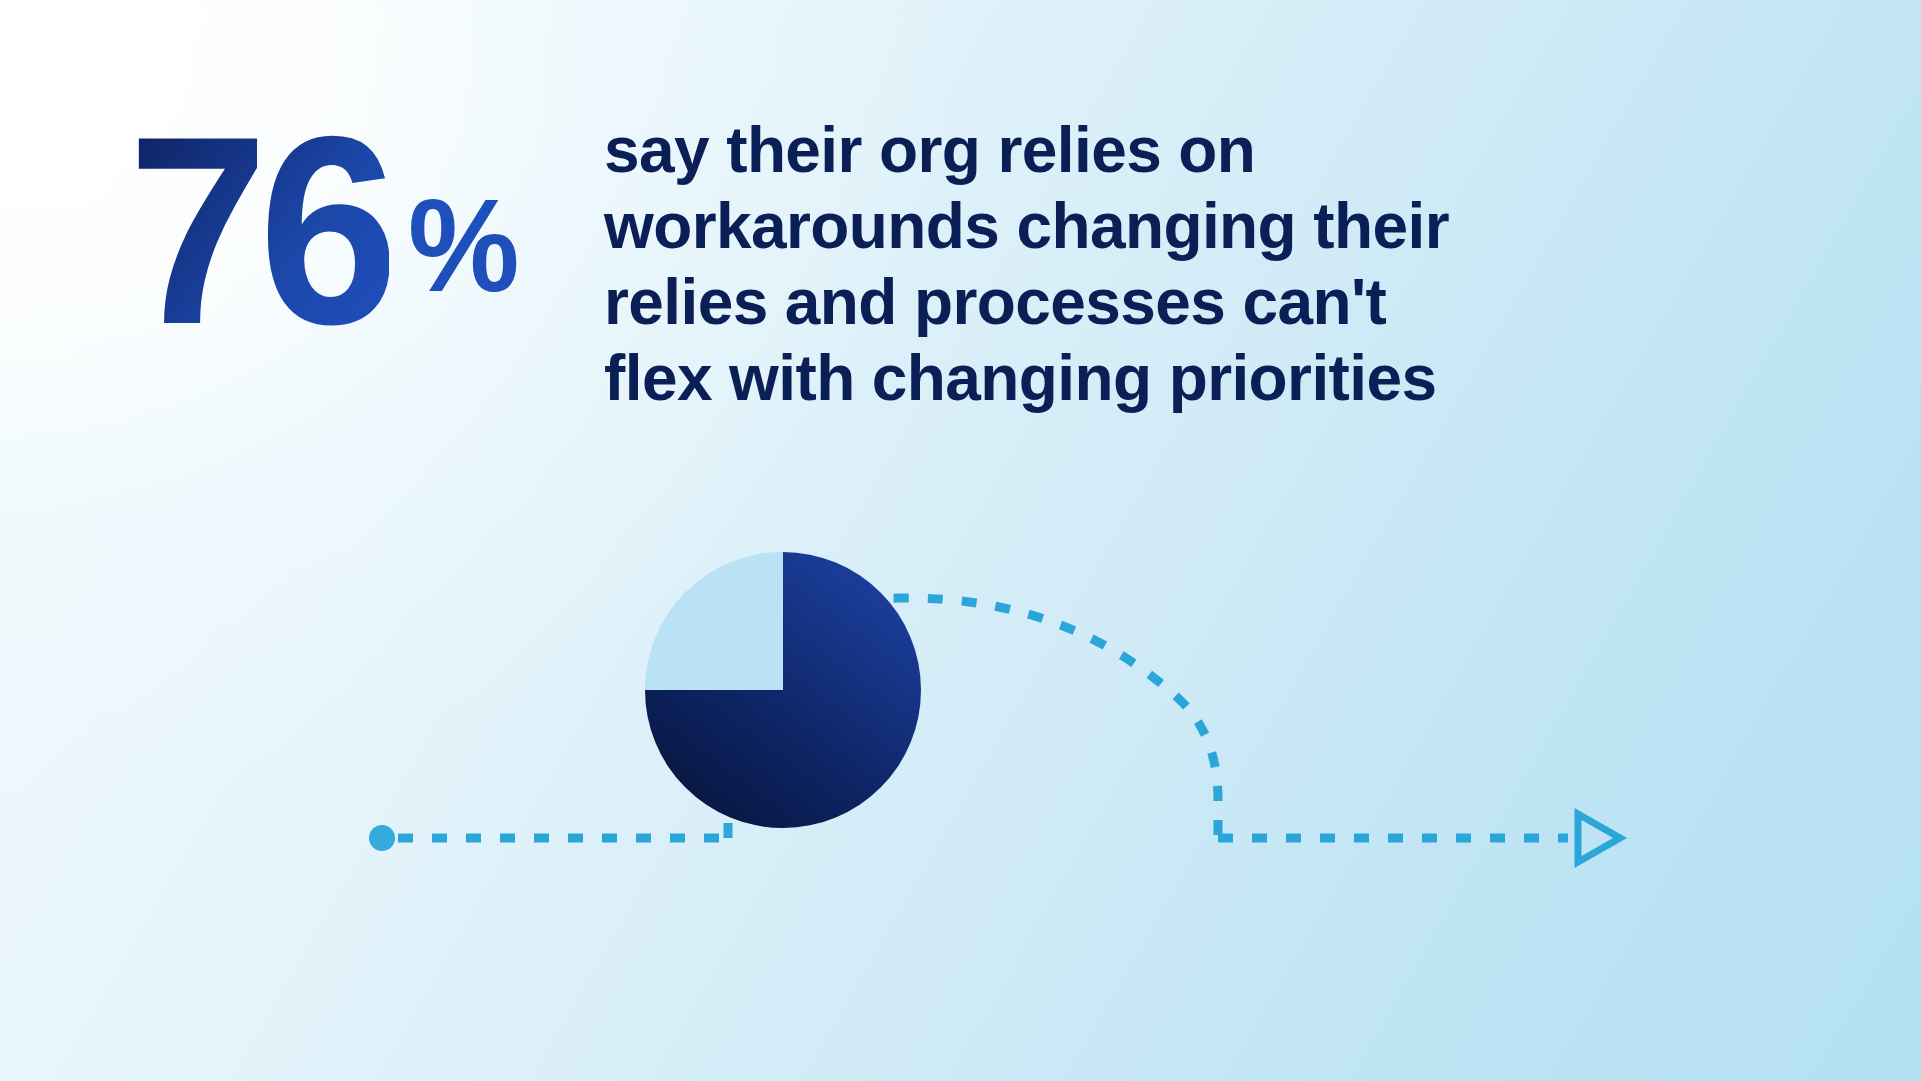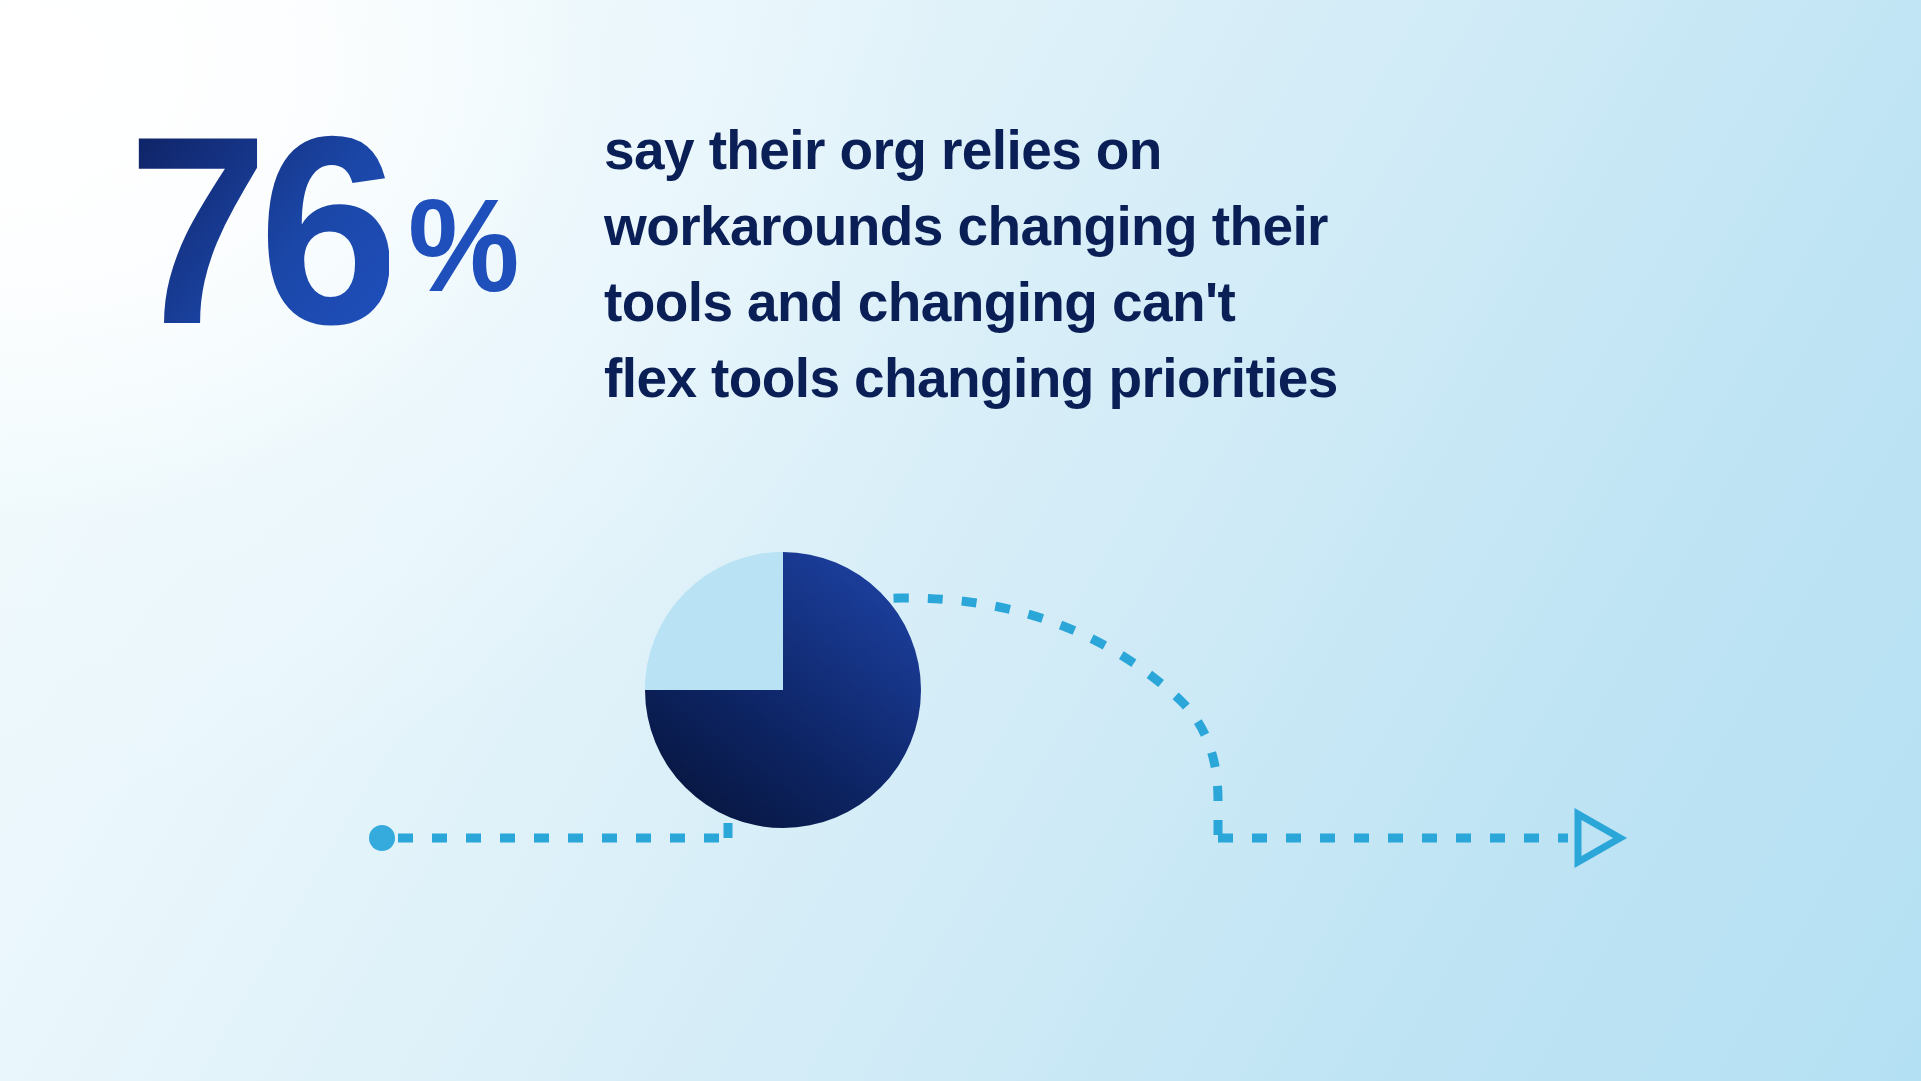--- a/index.html
+++ b/index.html
@@ -67,21 +67,21 @@
     transform: scaleX(0.95);
     transform-origin: left top;
   }
 
   .headline {
     position: absolute;
     left: 604px;
     top: 112px;
     width: 900px;
     color: #0b1f57;
-    font-size: 55px;
+    font-size: 64px;
     font-weight: 700;
     line-height: 76px;
     letter-spacing: -0.6px;
     font-family: "Liberation Sans", sans-serif;
   }
   .headline .ln { display: block; white-space: nowrap; }
 
   
   .flow {
     position: absolute;
@@ -109,22 +109,22 @@
 
   <div class="stat-row">
 
     <div class="big-number">76</div>
 
     <div class="pct-sign">%</div>
 
     <div class="headline">
       <span class="ln">say their org relies on</span>
       <span class="ln">workarounds changing their</span>
-      <span class="ln">tools and changing can't</span>
-      <span class="ln">flex tools changing priorities</span>
+      <span class="ln">relies and processes can't</span>
+      <span class="ln">flex with changing priorities</span>
     </div>
   </div>
 
   <div class="flow">
     <svg width="1921" height="641" viewBox="0 0 1921 641" xmlns="http://www.w3.org/2000/svg">
 
       <path d="M 398 398 L 728 398" fill="none" stroke="#2ba6d9" stroke-width="9" stroke-dasharray="15 19" stroke-linecap="butt"></path>
 
       <path d="M 728 398 L 728 330 Q 728 160 900 158 Q 1068 156 1180 260 Q 1218 296 1218 360 L 1218 398" fill="none" stroke="#2ba6d9" stroke-width="9" stroke-dasharray="15 19" stroke-linecap="butt"></path>
 

